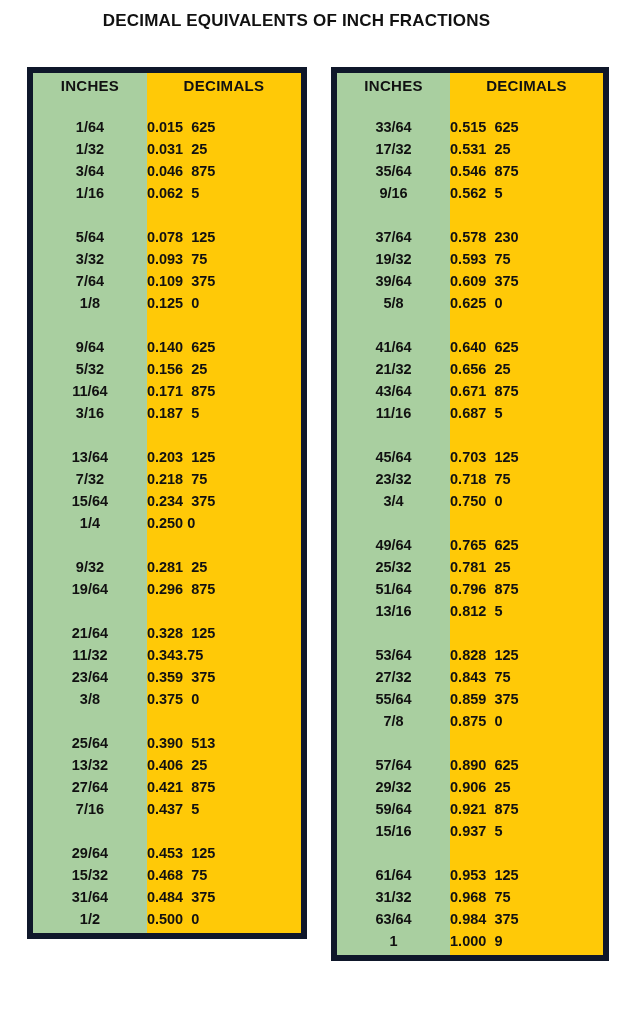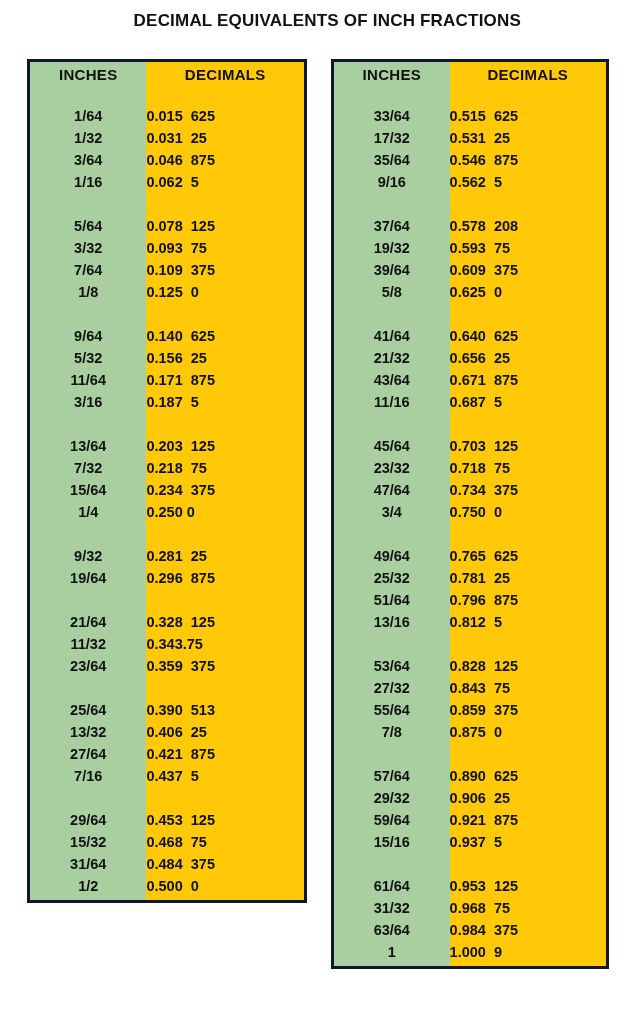--- a/index.html
+++ b/index.html
@@ -13,32 +13,33 @@
     font-family: "Liberation Sans", sans-serif;
     overflow: hidden;
     position: relative;
   }
 
   #page-title {
     position: absolute;
     top: 11px;
     left: 0;
     width: 521px;
-    text-align: right;
+    text-align: center;
     font-size: 17px;
     font-weight: bold;
     letter-spacing: 0.2px;
     color: #111111;
     font-family: "Liberation Sans", sans-serif;
+    padding-left: 36px;
   }
 
   .table-wrap {
     position: absolute;
-    top: 59px;
-    border: 3px solid #0f172a;
+    top: 67px;
+    border: 6px solid #0f172a;
     box-sizing: border-box;
     background: #404040;
   }
   #table-left  { left: 27px;  width: 280px; }
   #table-right { left: 331px; width: 278px; }
 
   .tbl {
     width: 100%;
     border-collapse: collapse;
     table-layout: fixed;
@@ -216,20 +217,24 @@
           <td class="cell-decimals">0.328  125</td>
         </tr>
         <tr>
           <td class="cell-inches">11/32</td>
           <td class="cell-decimals">0.343.75</td>
         </tr>
         <tr>
           <td class="cell-inches">23/64</td>
           <td class="cell-decimals">0.359  375</td>
         </tr>
+        <tr>
+          <td class="cell-inches">3/8</td>
+          <td class="cell-decimals">0.375  0</td>
+        </tr>
         <tr class="row-gap">
           <td class="cell-inches">&nbsp;</td>
           <td class="cell-decimals">&nbsp;</td>
         </tr>
         <tr>
           <td class="cell-inches">25/64</td>
           <td class="cell-decimals">0.390  513</td>
         </tr>
         <tr>
           <td class="cell-inches">13/32</td>
@@ -303,21 +308,21 @@
         <tr>
           <td class="cell-inches">9/16</td>
           <td class="cell-decimals">0.562  5</td>
         </tr>
         <tr class="row-gap">
           <td class="cell-inches">&nbsp;</td>
           <td class="cell-decimals">&nbsp;</td>
         </tr>
         <tr>
           <td class="cell-inches">37/64</td>
-          <td class="cell-decimals">0.578  208</td>
+          <td class="cell-decimals">0.578  230</td>
         </tr>
         <tr>
           <td class="cell-inches">19/32</td>
           <td class="cell-decimals">0.593  75</td>
         </tr>
         <tr>
           <td class="cell-inches">39/64</td>
           <td class="cell-decimals">0.609  375</td>
         </tr>
         <tr>
@@ -348,24 +353,20 @@
           <td class="cell-inches">&nbsp;</td>
           <td class="cell-decimals">&nbsp;</td>
         </tr>
         <tr>
           <td class="cell-inches">45/64</td>
           <td class="cell-decimals">0.703  125</td>
         </tr>
         <tr>
           <td class="cell-inches">23/32</td>
           <td class="cell-decimals">0.718  75</td>
-        </tr>
-        <tr>
-          <td class="cell-inches">47/64</td>
-          <td class="cell-decimals">0.734  375</td>
         </tr>
         <tr>
           <td class="cell-inches">3/4</td>
           <td class="cell-decimals">0.750  0</td>
         </tr>
         <tr class="row-gap">
           <td class="cell-inches">&nbsp;</td>
           <td class="cell-decimals">&nbsp;</td>
         </tr>
         <tr>

